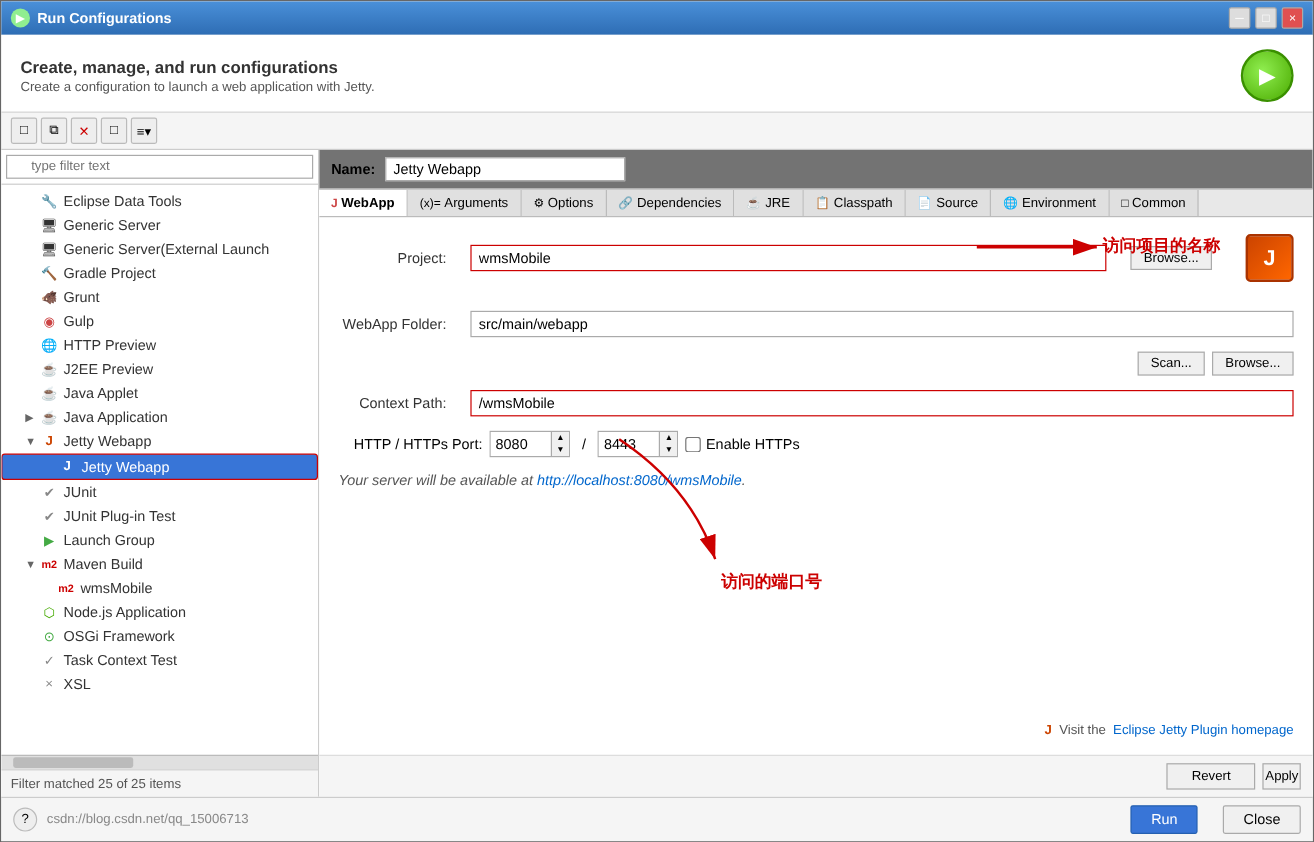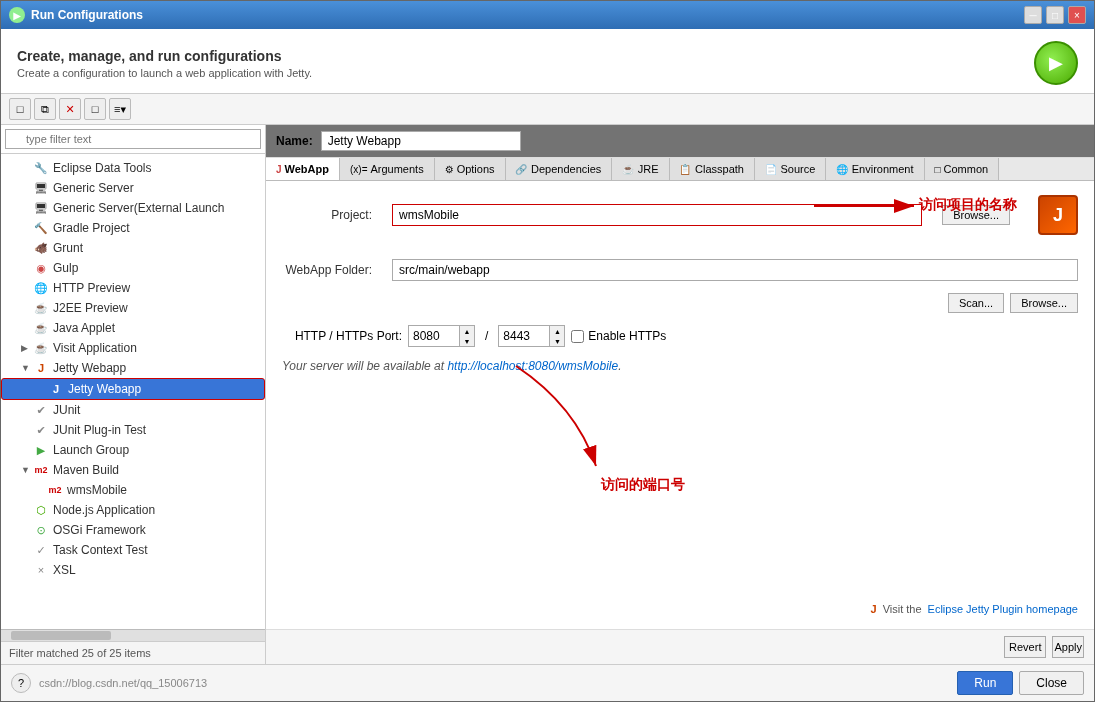--- a/index.html
+++ b/index.html
@@ -219,21 +219,21 @@
     .visit-row a { color: #0066cc; text-decoration: none; }
 
     .footer-bar {
       background: #f5f5f5;
       border-top: 1px solid #ccc;
       padding: 6px 10px;
       display: flex;
       align-items: center;
       justify-content: space-between;
     }
-    .footer-right { display: flex; gap: 6px; align-items: center; padding-left: 19px; }
+    .footer-right { display: flex; gap: 21px; align-items: center; padding-left: 19px; }
     .footer-btn {
       padding: 4px 16px;
       border: 1px solid #aaa;
       background: #f0f0f0;
       cursor: pointer;
       font-size: 12px;
       border-radius: 2px;
     }
     .footer-btn.primary {
       background: #3875d7;
@@ -351,21 +351,21 @@
           <span>J2EE Preview</span>
         </div>
         <div class="tree-item indent1">
           <span class="expand-arrow"> </span>
           <span class="tree-icon" style="color:#888;">☕</span>
           <span>Java Applet</span>
         </div>
         <div class="tree-item indent1">
           <span class="expand-arrow">▶</span>
           <span class="tree-icon" style="color:#888;">☕</span>
-          <span>Visit Application</span>
+          <span>Java Application</span>
         </div>
         <div class="tree-item indent1">
           <span class="expand-arrow">▼</span>
           <span class="tree-icon" style="font-weight:bold;color:#cc4400;font-size:11px;">J</span>
           <span>Jetty Webapp</span>
         </div>
         <div class="tree-item indent2 selected" style="border: 1.5px solid #cc0000; border-radius:3px; padding: 2px 8px 2px 34px;">
           <span class="expand-arrow"> </span>
           <span class="tree-icon" style="font-weight:bold;font-size:11px;">J</span>
           <span>Jetty Webapp</span>
@@ -488,20 +488,24 @@
         <div class="form-row">
           <span class="form-label">WebApp Folder:</span>
           <input class="form-input" type="text" value="src/main/webapp" style="">
         </div>
 
         <div style="display:flex; justify-content:flex-end; gap:6px; margin-bottom:12px; padding-right:0;">
           <button class="browse-btn">Scan...</button>
           <button class="browse-btn">Browse...</button>
         </div>
 
+        <div class="form-row">
+          <span class="form-label">Context Path:</span>
+          <input class="form-input" type="text" value="/wmsMobile" style="border: 1.5px solid rgb(204, 0, 0);">
+        </div>
 
         <div class="port-row">
           <span class="port-label">HTTP / HTTPs Port:</span>
           <div class="port-input-wrap">
             <input class="port-input" type="text" value="8080" style="">
             <div class="port-spinners">
               <button class="port-spinner">▲</button>
               <button class="port-spinner">▼</button>
             </div>
           </div>
@@ -552,21 +556,21 @@
 
         <div class="visit-row">
           <span style="font-weight:bold;color:#cc4400;">J</span>
           <span>Visit the</span>
           <a href="#">Eclipse Jetty Plugin homepage</a>
         </div>
 
       </div>
 
       <div style="display:flex; justify-content:flex-end; gap:6px; padding:6px 10px; border-top:1px solid #ddd; background:#f5f5f5;">
-        <button class="browse-btn" style="padding:4px 4px;">Revert</button>
+        <button class="browse-btn" style="padding:4px 20px;">Revert</button>
         <button class="browse-btn" style="padding:4px 1px;">Apply</button>
       </div>
 
     </div>
   </div>
 
   <div class="footer-bar">
     <div style="display:flex; align-items:center; gap:8px;">
       <button class="toolbar-btn" style="border-radius:50%; width:20px; height:20px;">?</button>
       <span class="url-text">csdn://blog.csdn.net/qq_15006713</span>

